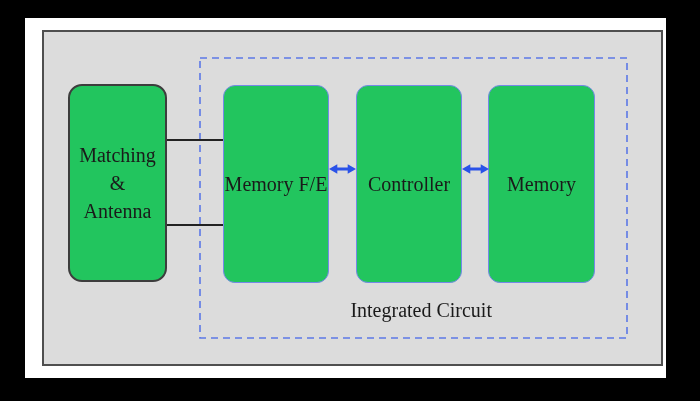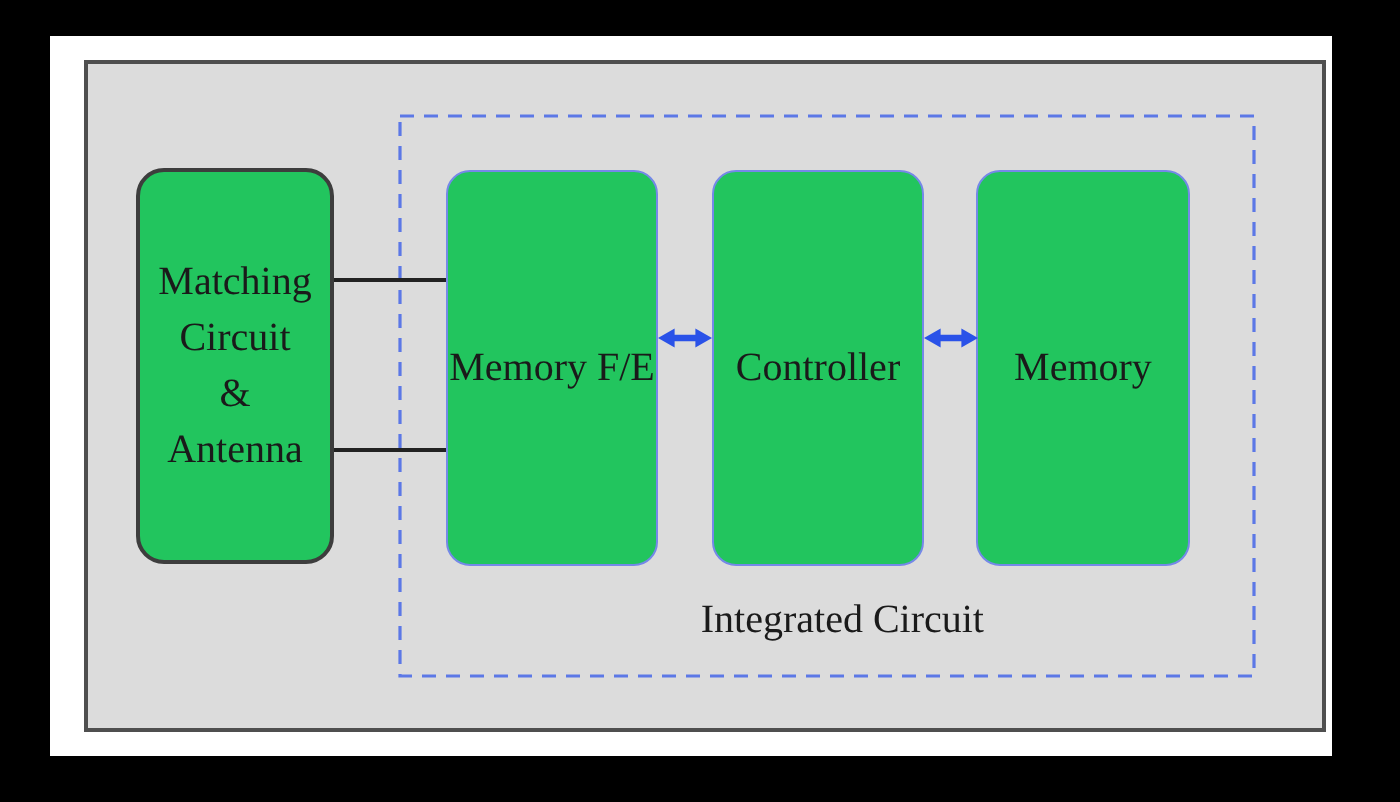--- a/index.html
+++ b/index.html
@@ -85,21 +85,20 @@
 
       <svg class="dashed-boundary" viewBox="0 0 429 282" preserveAspectRatio="none">
         <rect x="1" y="1" width="427" height="280"></rect>
       </svg>
 
       <div class="connector" id="connector-top"></div>
       <div class="connector" id="connector-bottom"></div>
 
       <div class="block block-dark" id="matching-box">
         <span>Matching</span>
-        <span>Circuit</span>
         <span>&amp;</span>
         <span>Antenna</span>
       </div>
 
       <div class="block block-blue" id="analog-box">
         <span>Memory F/E</span>
       </div>
       <div class="block block-blue" id="controller-box">
         <span>Controller</span>
       </div>

